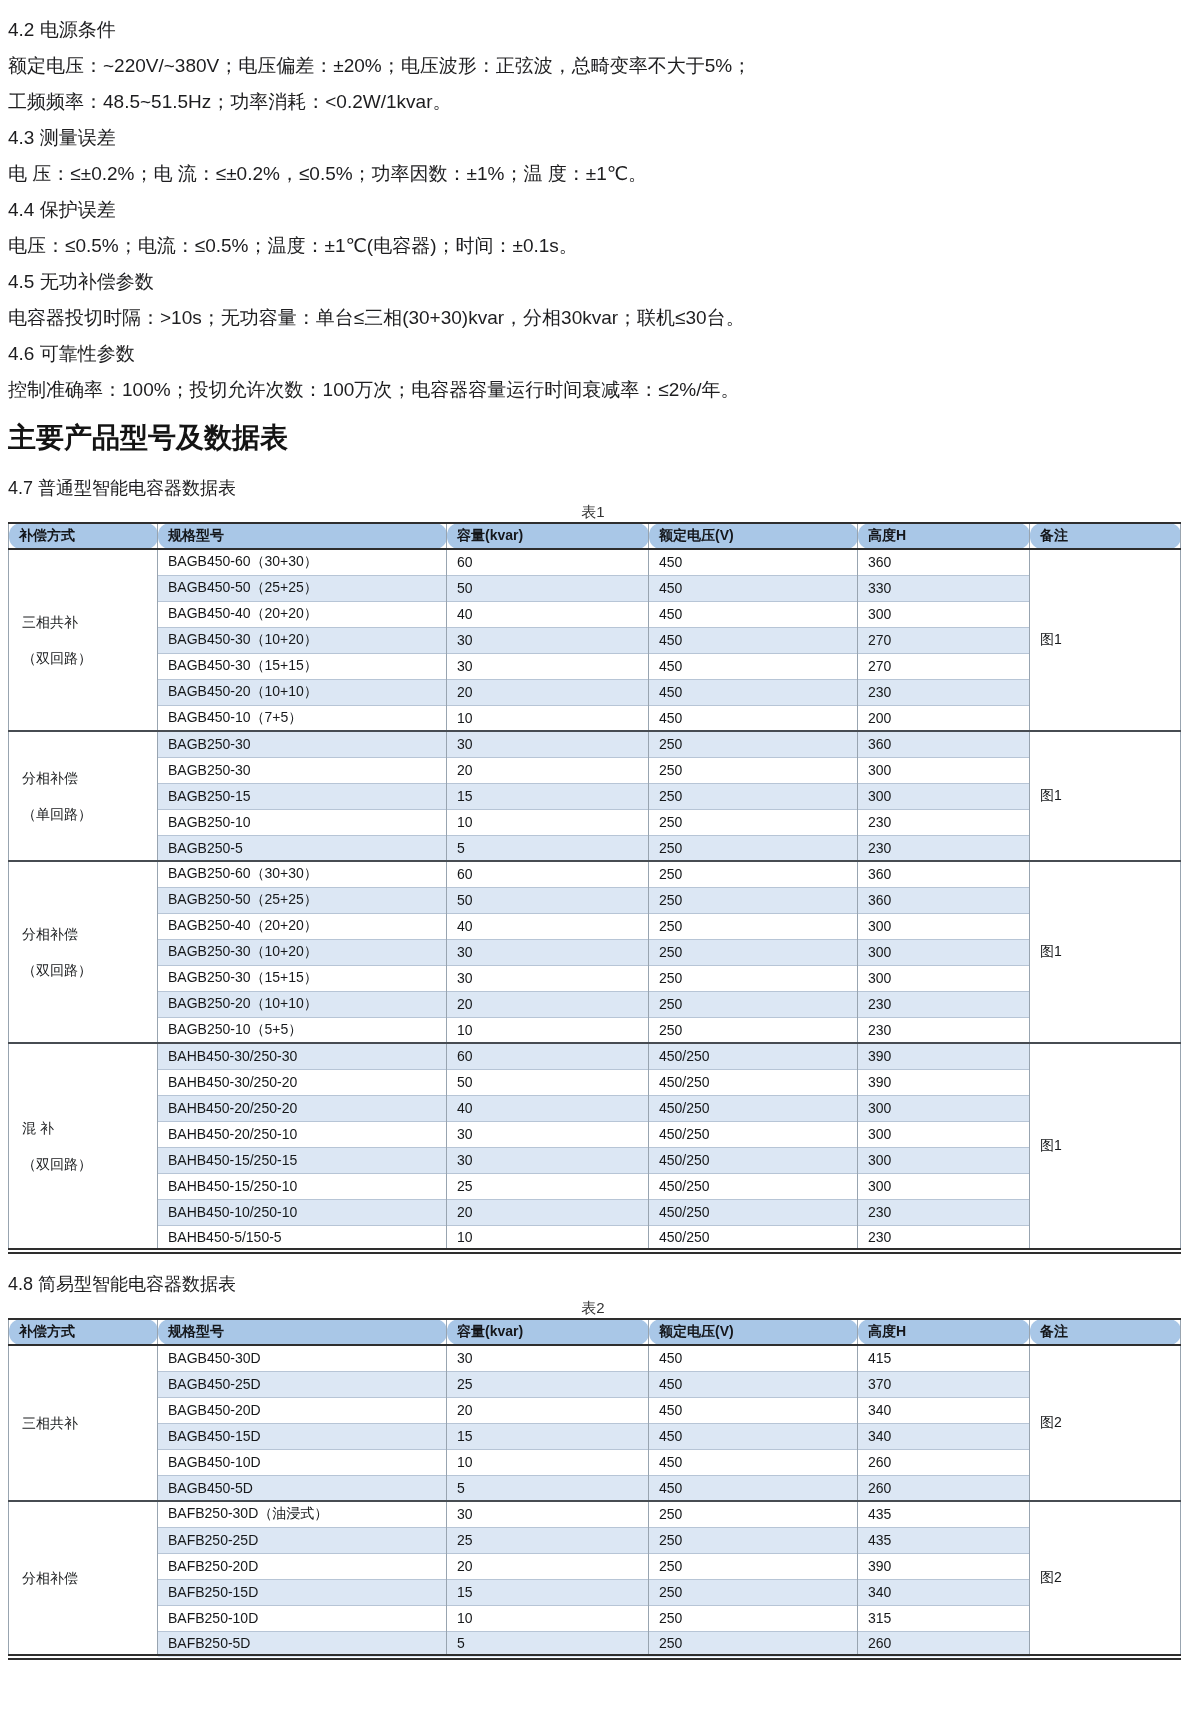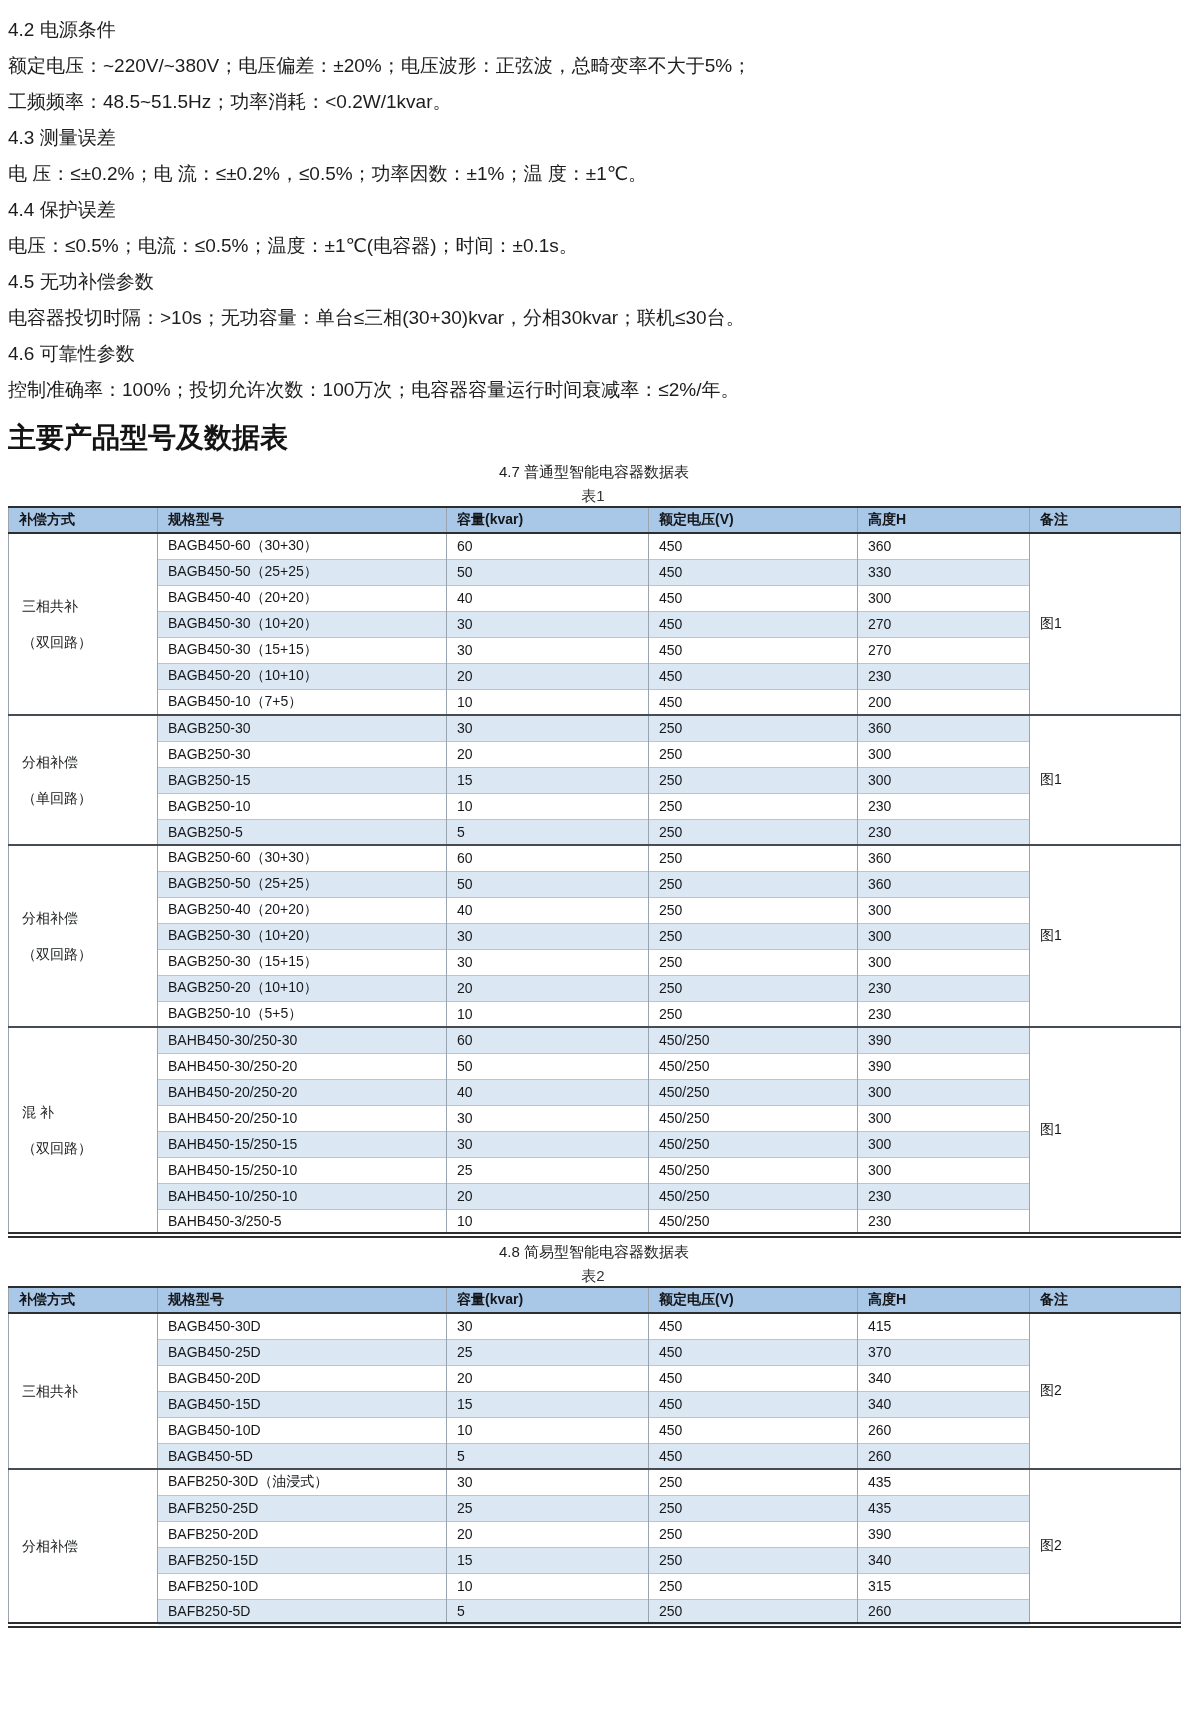--- a/index.html
+++ b/index.html
@@ -16,21 +16,22 @@
   .line {
     height: 36px; line-height: 36px;
     font-size: 19px; white-space: nowrap;
   }
   .main-title {
     margin-top: 10px;
     font-size: 28px; line-height: 40px;
     font-weight: 600; color: #141414;
   }
   .sec-title {
-    font-size: 15px; line-height: 28px; text-align: center;
+    margin-top: 16px;
+    font-size: 18px; line-height: 28px;
   }
   .tbl-label {
     font-size: 15px; line-height: 20px;
     text-align: center; color: #333333;
     padding-right: 2px;
   }
   table.spec-table {
     width: 1172px;
     table-layout: fixed;
     border-collapse: collapse;
@@ -44,20 +45,21 @@
   col.c4 { width: 209px; }
   col.c5 { width: 172px; }
   col.c6 { width: 151px; }
   .spec-table th {
     background: #a9c7e7;
     height: 26px;
     font-size: 14px; font-weight: bold; color: #14161a;
     text-align: left; padding: 0 10px;
     border-right: 1px solid #98a4b0;
     border-bottom: 2px solid #2e2e2e;
+    border-radius: 12px;
   }
   .spec-table td {
     height: 26px;
     font-size: 14px; color: #16181a;
     padding: 0 10px;
     border-right: 1px solid #98a4b0;
     vertical-align: middle;
     background: #ffffff;
   }
   .spec-table tbody tr + tr td { border-top: 1px solid #b7c5d6; }
@@ -281,21 +283,21 @@
             <td class="data">450/250</td>
             <td class="data">300</td>
           </tr>
           <tr class="even">
             <td class="data">BAHB450-10/250-10</td>
             <td class="data">20</td>
             <td class="data">450/250</td>
             <td class="data">230</td>
           </tr>
           <tr>
-            <td class="data">BAHB450-3/250-5</td>
+            <td class="data">BAHB450-5/150-5</td>
             <td class="data">10</td>
             <td class="data">450/250</td>
             <td class="data">230</td>
           </tr>
         </tbody>
     </table>
   </div>
 
   <div>
     <div class="sec-title">4.8 简易型智能电容器数据表</div>

